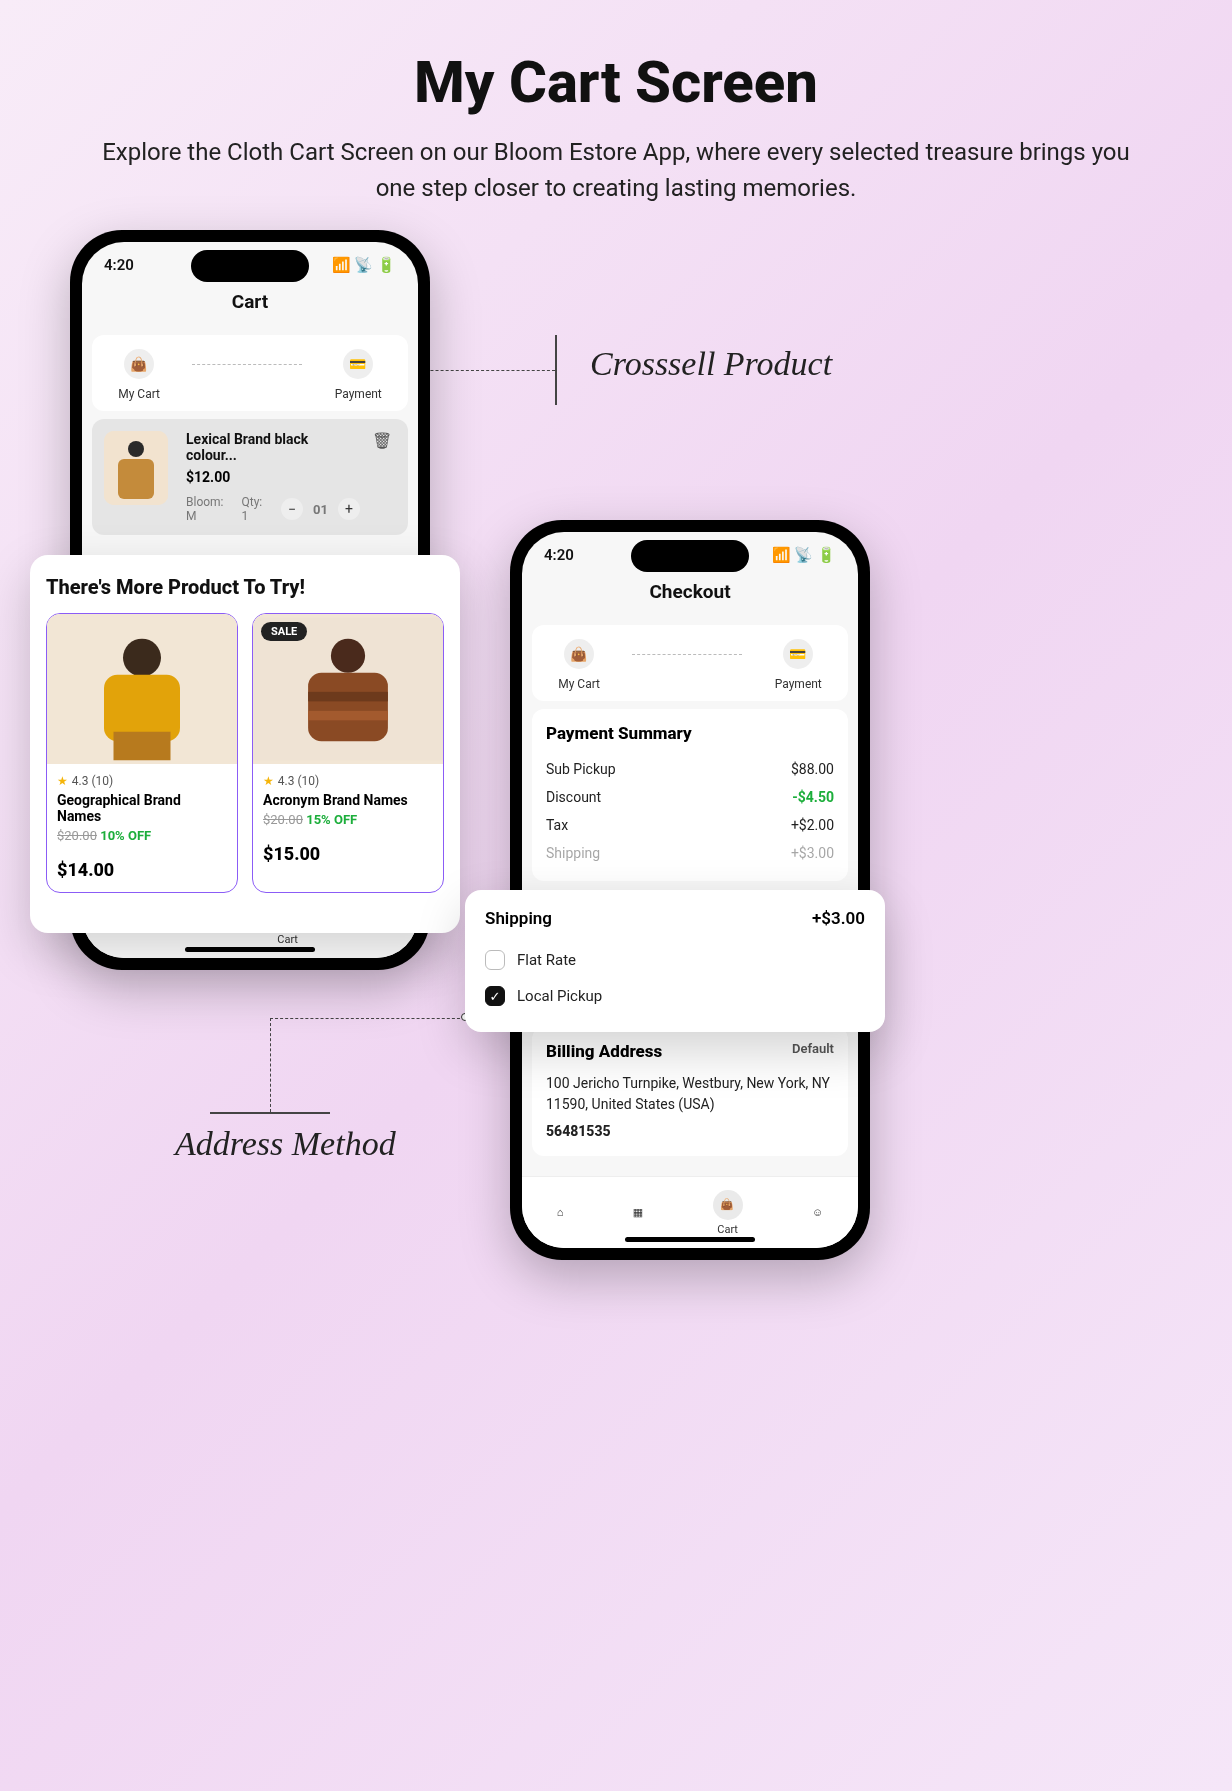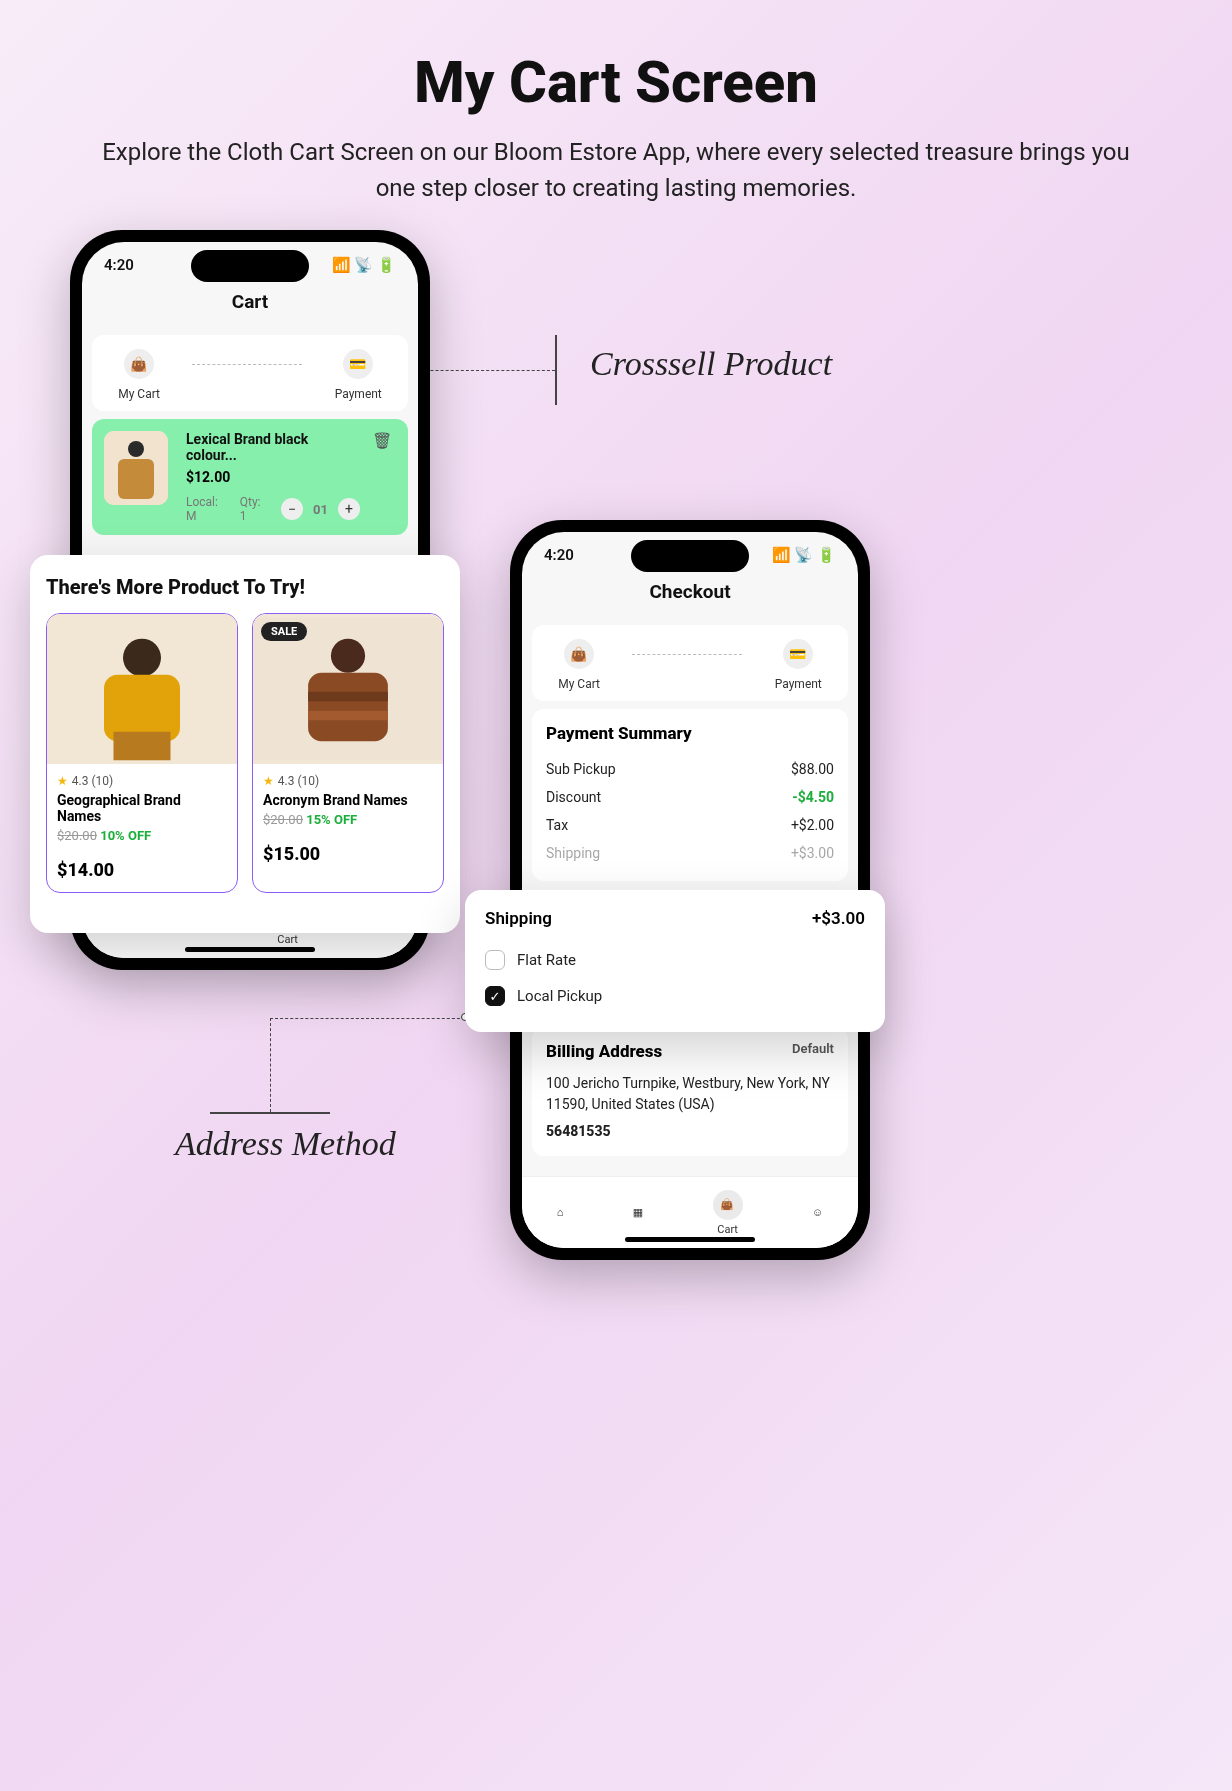--- a/index.html
+++ b/index.html
@@ -47,21 +47,21 @@
   .steps {
     background: #fff; margin: 8px 10px; border-radius: 12px;
     display: flex; justify-content: space-around; align-items: center;
     padding: 14px 10px 10px;
   }
   .step { display: flex; flex-direction: column; align-items: center; gap: 8px; font-size: 12px; color: #333; }
   .step-dot { width: 30px; height: 30px; border-radius: 50%; background: #eee; display: flex; align-items: center; justify-content: center; font-size: 14px; }
   .steps-line { width: 110px; height: 0; border-top: 1px dashed #bbb; margin-top: -22px; }
 
   .cart-item {
-    background: #86efac; margin: 8px 10px; border-radius: 12px; padding: 12px;
+    background: #e5e5e5; margin: 8px 10px; border-radius: 12px; padding: 12px;
     display: grid; grid-template-columns: 70px 1fr 24px; gap: 12px; align-items: flex-start;
   }
   .cart-thumb { width: 64px; height: 74px; border-radius: 10px; background: #f2e3cf; display:flex; align-items:flex-end; justify-content:center; overflow:hidden; }
   .cart-thumb svg { width: 64px; height: 74px; }
   .cart-info .name { font-weight: 700; font-size: 14px; color: #111; }
   .cart-info .price { font-weight: 700; font-size: 14px; margin-top: 6px; }
   .cart-meta { display:flex; gap: 16px; font-size: 12px; color: #777; margin-top: 10px; align-items:center; }
   .qty { margin-left:auto; display:flex; align-items:center; gap:10px; }
   .qbtn { width:22px; height:22px; border-radius:50%; background:#eee; display:flex; align-items:center; justify-content:center; font-size:14px; color:#333; cursor:pointer; }
   .qval { font-size:13px; font-weight:700; }
@@ -182,21 +182,21 @@
         <svg viewBox="0 0 64 74">
             <rect width="64" height="74" fill="#f2e3cf"></rect>
             <circle cx="32" cy="18" r="8" fill="#2a2a2a"></circle>
             <rect x="14" y="28" width="36" height="40" rx="6" fill="#c48b3b"></rect>
           </svg>
       </div>
       <div class="cart-info">
         <div class="name">Lexical Brand black colour...</div>
         <div class="price">$12.00</div>
         <div class="cart-meta">
-          <span>Local: M</span>
+          <span>Bloom: M</span>
           <span>Qty: 1</span>
           <div class="qty">
             <div class="qbtn">−</div>
             <div class="qval">01</div>
             <div class="qbtn">+</div>
           </div>
         </div>
       </div>
       <div class="del"><span>🗑</span></div>
     </div>

